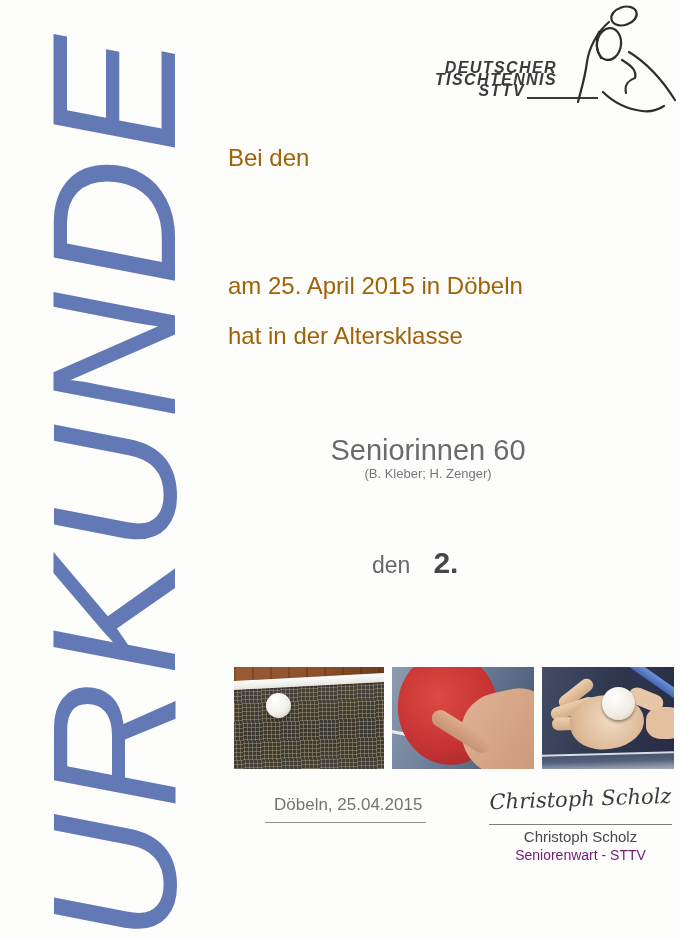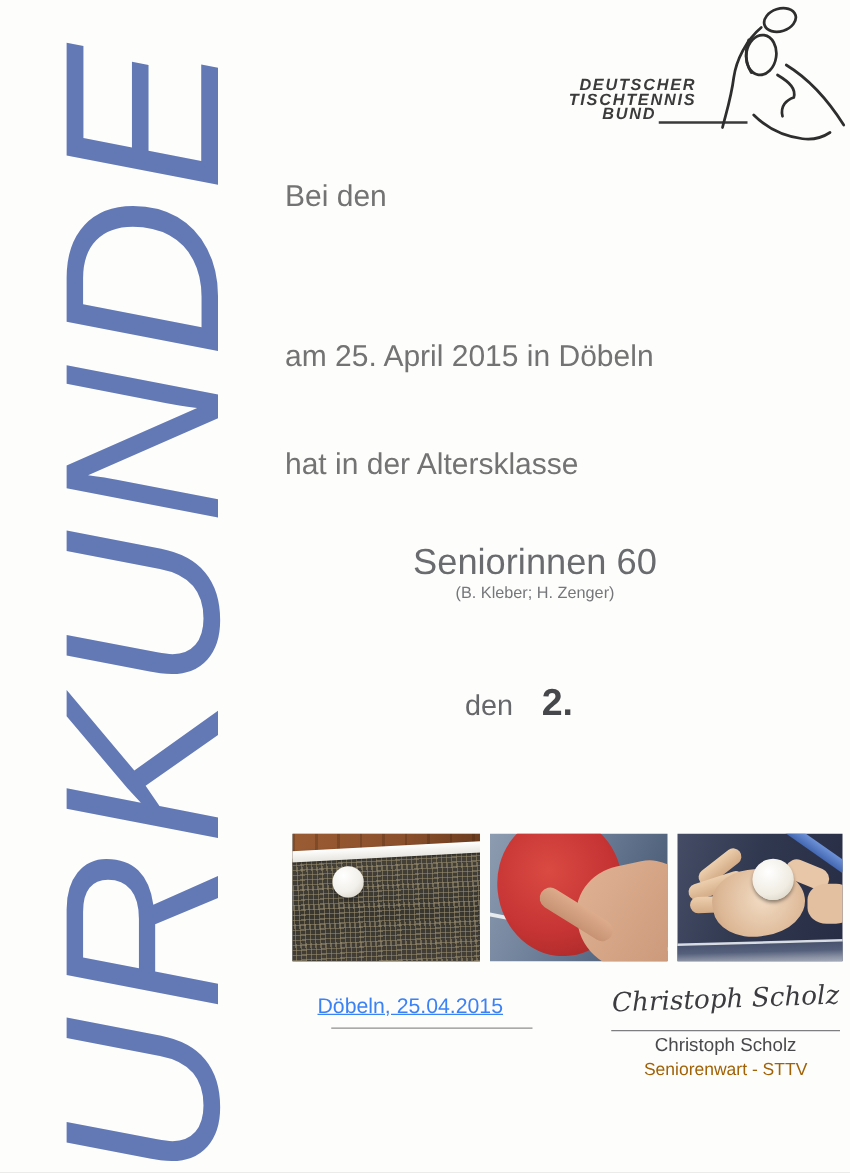--- a/index.html
+++ b/index.html
@@ -13,33 +13,33 @@
   .vertical-title{
     position:absolute;left:26px;top:942px;width:940px;height:176px;
     transform:rotate(-90deg);transform-origin:0 0;
     font-style:italic;font-weight:400;font-size:176px;line-height:176px;
     letter-spacing:6px;color:#6379b6;white-space:nowrap;
   }
 
   
   .logo-text{
     position:absolute;left:430px;top:62px;width:127px;text-align:right;
-    font-style:italic;font-weight:bold;font-size:13px;line-height:11.5px;
+    font-style:italic;font-weight:bold;font-size:16px;line-height:11.5px;
     letter-spacing:1.4px;color:#3b3b3b;
   }
   .logo-bund{padding-right:32px;}
   .logo-rule{position:absolute;left:527px;top:97px;width:71px;height:2px;background:#3a3a3a;}
   .player-svg{position:absolute;left:545px;top:2px;}
 
   
-  .tline{position:absolute;left:228px;color:#737373;font-size:24px;line-height:27px;}
+  .tline{position:absolute;left:228px;color:#a16207;font-size:24px;line-height:27px;}
   .line-intro{top:144px;}
   .line-event{top:195px;}
   .line-date{top:272px;}
-  .line-class{top:322px;margin-top:36px;}
+  .line-class{top:322px;}
 
   .center-block{position:absolute;left:230px;top:437px;width:396px;text-align:center;}
   .age-class{font-size:29px;color:#6a6b6e;line-height:26px;}
   .team-name{font-size:21px;font-weight:bold;color:#54555a;line-height:21px;margin-top:16px;}
   .team-players{font-size:13px;color:#76777a;line-height:15px;margin-top:3px;}
 
   .result-line{position:absolute;left:328px;top:546px;display:flex;align-items:baseline;gap:23px;margin-left:44px;}
   .result-word{font-size:23px;color:#66676a;}
   .result-place{font-size:30px;font-weight:bold;color:#46474b;}
 
@@ -89,42 +89,42 @@
     background:radial-gradient(circle at 55% 45%,#f2dcc4,#dcb795 70%,#c59b79 100%);
     border-radius:45% 55% 50% 50%;transform:rotate(-8deg);}
   .p3-thumb{left:86px;top:24px;width:36px;height:17px;background:#e8c7a8;
     border-radius:9px;transform:rotate(22deg);}
   .p3-wrist{right:-10px;top:40px;width:38px;height:32px;background:#e3c0a0;border-radius:40%;}
   .p3-ball{left:60px;top:20px;width:33px;height:33px;border-radius:50%;
     background:radial-gradient(circle at 38% 32%,#ffffff,#f0ece2 60%,#cfc8b8);
     box-shadow:0 2px 3px rgba(0,0,0,.4);}
 
   
-  .place-date{position:absolute;left:254px;top:795px;font-size:17px;color:#3b82f6;text-decoration:underline;}
+  .place-date{position:absolute;left:274px;top:795px;font-size:17px;color:#737373;}
   .pd-rule{position:absolute;left:265px;top:822px;width:161px;height:1px;background:#8f8f8f;}
   .sig-script{position:absolute;left:489px;top:787px;width:183px;text-align:center;
     font-family:"DejaVu Serif",serif;font-style:italic;font-size:21px;color:#3c3c40;
     transform:rotate(-2deg);}
   .sig-rule{position:absolute;left:489px;top:824px;width:183px;height:1px;background:#7e7e80;}
   .signer-name{position:absolute;left:489px;top:828px;width:183px;text-align:center;
     font-size:15px;color:#49494c;}
   .signer-role{position:absolute;left:489px;top:847px;width:183px;text-align:center;
-    font-size:14px;color:#a16207;}
+    font-size:14px;color:#701a75;}
 </style>
 </head>
 <body>
 
 <div class="page">
 
   <div class="vertical-title">URKUNDE</div>
 
   <div class="logo-text">
     <div>DEUTSCHER</div>
     <div>TISCHTENNIS</div>
-    <div class="logo-bund">BUND</div>
+    <div class="logo-bund">STTV</div>
   </div>
   <div class="logo-rule"></div>
 
   <svg class="player-svg" width="135" height="112" viewBox="0 0 135 112" fill="none" stroke="#2e2e2e" stroke-width="2.2" stroke-linecap="round">
     <ellipse cx="79" cy="14" rx="13" ry="9" transform="rotate(-18 79 14)"></ellipse>
     <path d="M64,20 C52,30 44,46 42,60 C40,76 36,88 33,100"></path>
     <ellipse cx="64" cy="42" rx="12" ry="16" transform="rotate(8 64 42)"></ellipse>
     <path d="M54,30 C51,38 51,48 56,56"></path>
     <path d="M77,58 C87,64 92,69 90,76 C84,78 79,83 81,91"></path>
     <path d="M84,50 C102,61 118,79 130,98"></path>

